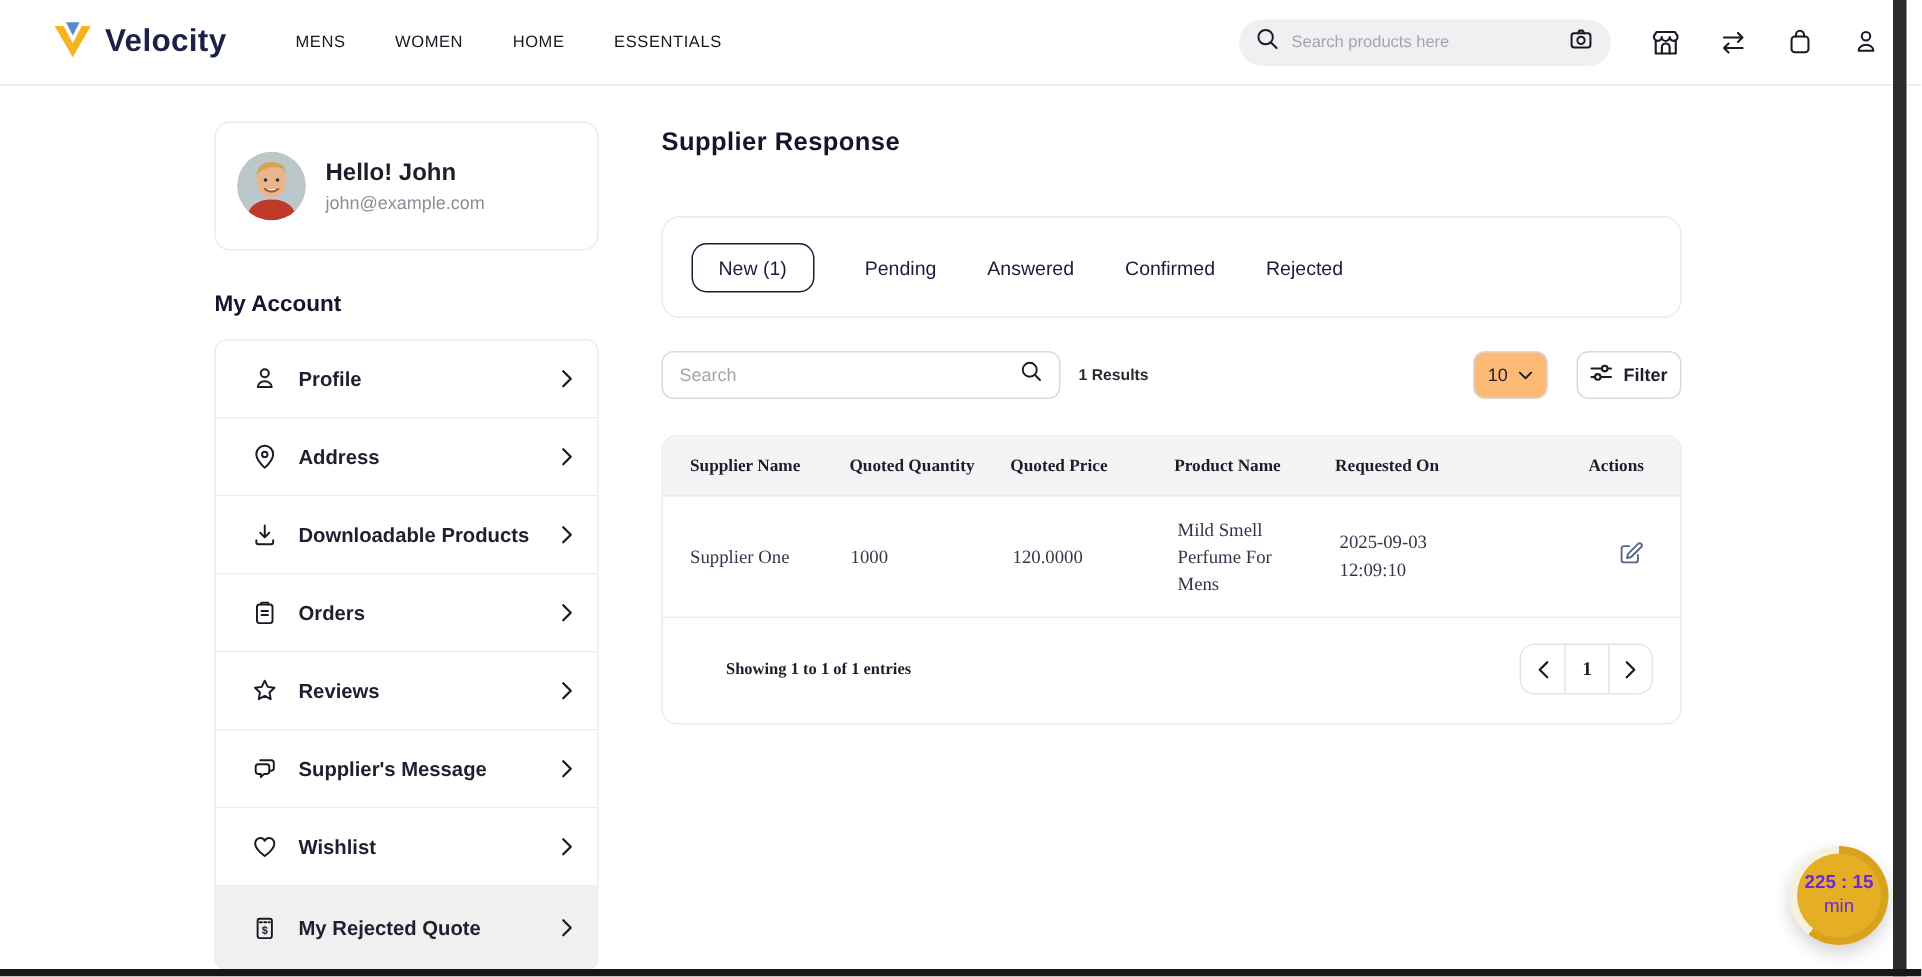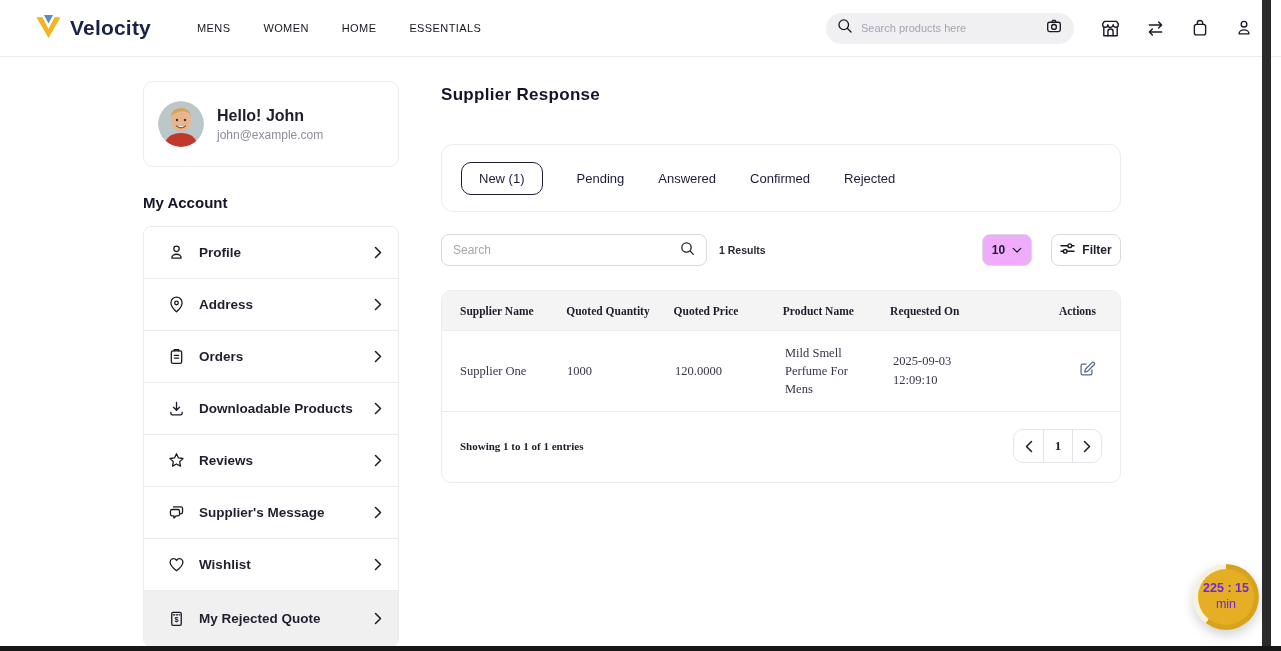--- a/index.html
+++ b/index.html
@@ -50,41 +50,41 @@
   .tab.active { border:1.5px solid #1d1d3a; border-radius:10px; padding:8px 17px; }
 
   .toolbar { margin-top:22px; display:flex; align-items:center; }
   .tb-search { width:266px; height:32px; border:1px solid #d9d9de; border-radius:8px;
                display:flex; align-items:center; padding:0 11px; background:#fff; }
   .tb-search input { flex:1; border:none; outline:none; font-size:12px; color:#44444e; font-family:inherit; }
   .tb-search input::placeholder { color:#a5a5ad; }
   .tb-results { font-size:10.5px; font-weight:600; color:#2a2a35; margin-left:12px; }
   .tb-select { margin-left:auto; width:50px; height:32px; border:1px solid #d9d9de; border-radius:8px;
                display:flex; align-items:center; justify-content:center; gap:7px; font-size:12px;
-               font-weight:700; color:#1d1d2c; cursor:pointer; background:#f0abfc; }
+               font-weight:400; color:#1d1d2c; cursor:pointer; background:#fdba74; }
   .tb-filter { margin-left:19px; width:70px; height:32px; border:1px solid #d9d9de; border-radius:8px;
                display:flex; align-items:center; justify-content:center; gap:7px; font-size:12px;
                font-weight:600; color:#1d1d2c; cursor:pointer; background:#fff; }
 
   .table-card { margin-top:24px; border:1px solid #ececec; border-radius:10px; overflow:hidden; background:#fff;font-family:Liberation Serif, serif; }
   .t-row { display:flex; align-items:center; }
   .t-head { background:#f4f4f5; height:40px; border-bottom:1px solid #ececec;
             font-size:11.5px; font-weight:700; color:#1d1d2c; }
   .t-body { min-height:80px; font-size:12.5px; font-weight:500; color:#35354a; }
   .c1 { width:125px; padding-left:18px; }
   .c2 { width:108px; }
   .c3 { width:110px; }
   .c4 { width:108px; }
   .c5 { width:170px; }
   .c6 { flex:1; text-align:right; padding-right:24px; }
   .wrap-narrow { max-width:92px; line-height:1.45; }
   .wrap-date { max-width:92px; line-height:1.55; }
   .t-foot { border-top:1px solid #ececec; display:flex; align-items:center;
             justify-content:space-between; padding:17px 18px 19px 18px; }
-  .t-summary { font-size:11px; font-weight:700; color:#1d1d2c; }
+  .t-summary { font-size:11px; font-weight:700; color:#1d1d2c;margin-left:24px; }
   .pager { display:flex; border:1px solid #e3e3e8; border-radius:10px; overflow:hidden; height:34px; }
   .pg-btn { width:29px; display:flex; align-items:center; justify-content:center; cursor:pointer;
             border-left:1px solid #e3e3e8; font-size:13px; font-weight:600; color:#1d1d2c; background:#fff; }
   .pg-btn:first-child { border-left:none; }
 
   
   .timer { position:absolute; left:1193px; top:564px; width:66px; height:66px; border-radius:50%;
            background:conic-gradient(#d8a31c 0deg 218deg, #f6f1dd 218deg 360deg);
            display:flex; align-items:center; justify-content:center;
            box-shadow:0 5px 12px rgba(0,0,0,.18); cursor:pointer; }
@@ -219,40 +219,40 @@
         <span class="mi-label">Address</span>
         <span class="mi-chevron">
           <svg class="ic" width="8" height="13" viewBox="0 0 8 13">
               <path d="M1.5 1.5 L6.5 6.5 L1.5 11.5"></path>
             </svg>
         </span>
       </div>
       <div class="menu-item">
         <span class="mi-icon">
           <svg class="ic" width="19" height="19" viewBox="0 0 22 22">
+              <path d="M11 3.8 V12.8 M7.5 9.5 L11 13 L14.5 9.5"></path>
+              <path d="M4.5 15.2 V16.8 Q4.5 18.4 6.1 18.4 H15.9 Q17.5 18.4 17.5 16.8 V15.2"></path>
+            </svg>
+        </span>
+        <span class="mi-label">Downloadable Products</span>
+        <span class="mi-chevron">
+          <svg class="ic" width="8" height="13" viewBox="0 0 8 13">
+              <path d="M1.5 1.5 L6.5 6.5 L1.5 11.5"></path>
+            </svg>
+        </span>
+      </div>
+      <div class="menu-item">
+        <span class="mi-icon">
+          <svg class="ic" width="19" height="19" viewBox="0 0 22 22">
               <rect x="5" y="4.6" width="12" height="14.4" rx="2"></rect>
               <path d="M8.3 4.6 V3.2 H13.7 V4.6"></path>
               <path d="M8.5 9.6 H13.5 M8.5 12.8 H13.5"></path>
             </svg>
         </span>
         <span class="mi-label">Orders</span>
-        <span class="mi-chevron">
-          <svg class="ic" width="8" height="13" viewBox="0 0 8 13">
-              <path d="M1.5 1.5 L6.5 6.5 L1.5 11.5"></path>
-            </svg>
-        </span>
-      </div>
-      <div class="menu-item">
-        <span class="mi-icon">
-          <svg class="ic" width="19" height="19" viewBox="0 0 22 22">
-              <path d="M11 3.8 V12.8 M7.5 9.5 L11 13 L14.5 9.5"></path>
-              <path d="M4.5 15.2 V16.8 Q4.5 18.4 6.1 18.4 H15.9 Q17.5 18.4 17.5 16.8 V15.2"></path>
-            </svg>
-        </span>
-        <span class="mi-label">Downloadable Products</span>
         <span class="mi-chevron">
           <svg class="ic" width="8" height="13" viewBox="0 0 8 13">
               <path d="M1.5 1.5 L6.5 6.5 L1.5 11.5"></path>
             </svg>
         </span>
       </div>
       <div class="menu-item">
         <span class="mi-icon">
           <svg class="ic" width="19" height="19" viewBox="0 0 22 22">
               <path d="M11 3.2 L13.3 8 L18.5 8.7 L14.7 12.3 L15.6 17.5 L11 15 L6.4 17.5 L7.3 12.3 L3.5 8.7 L8.7 8 Z"></path>

